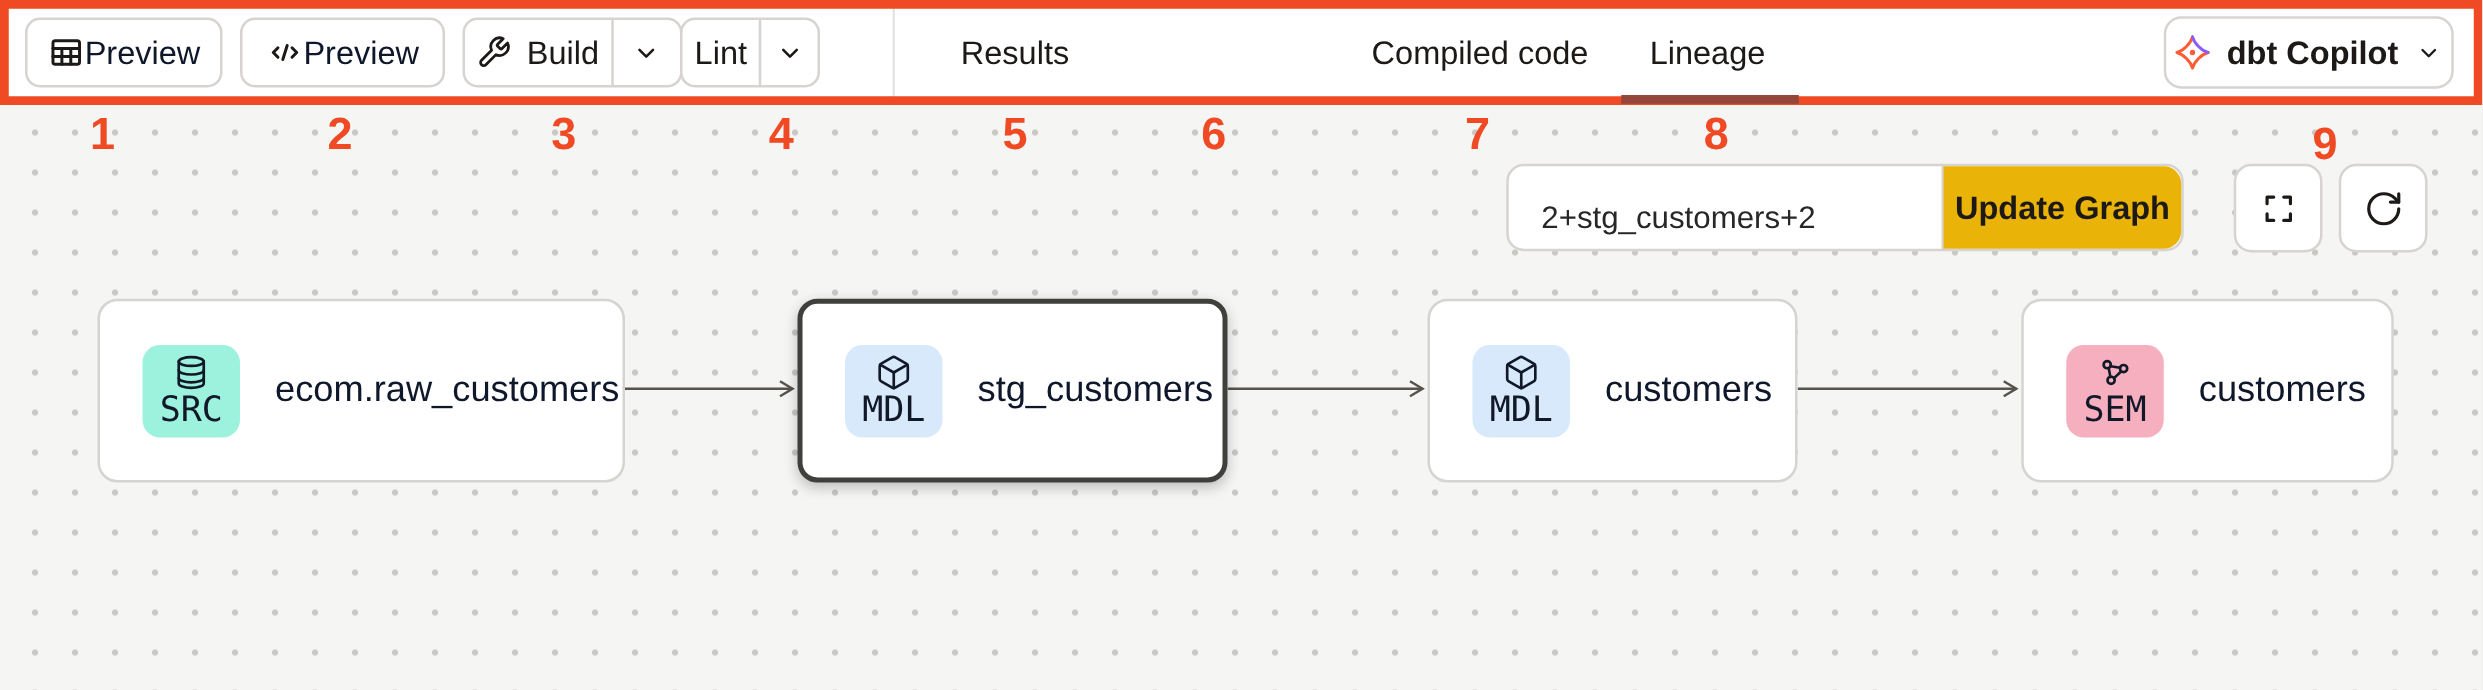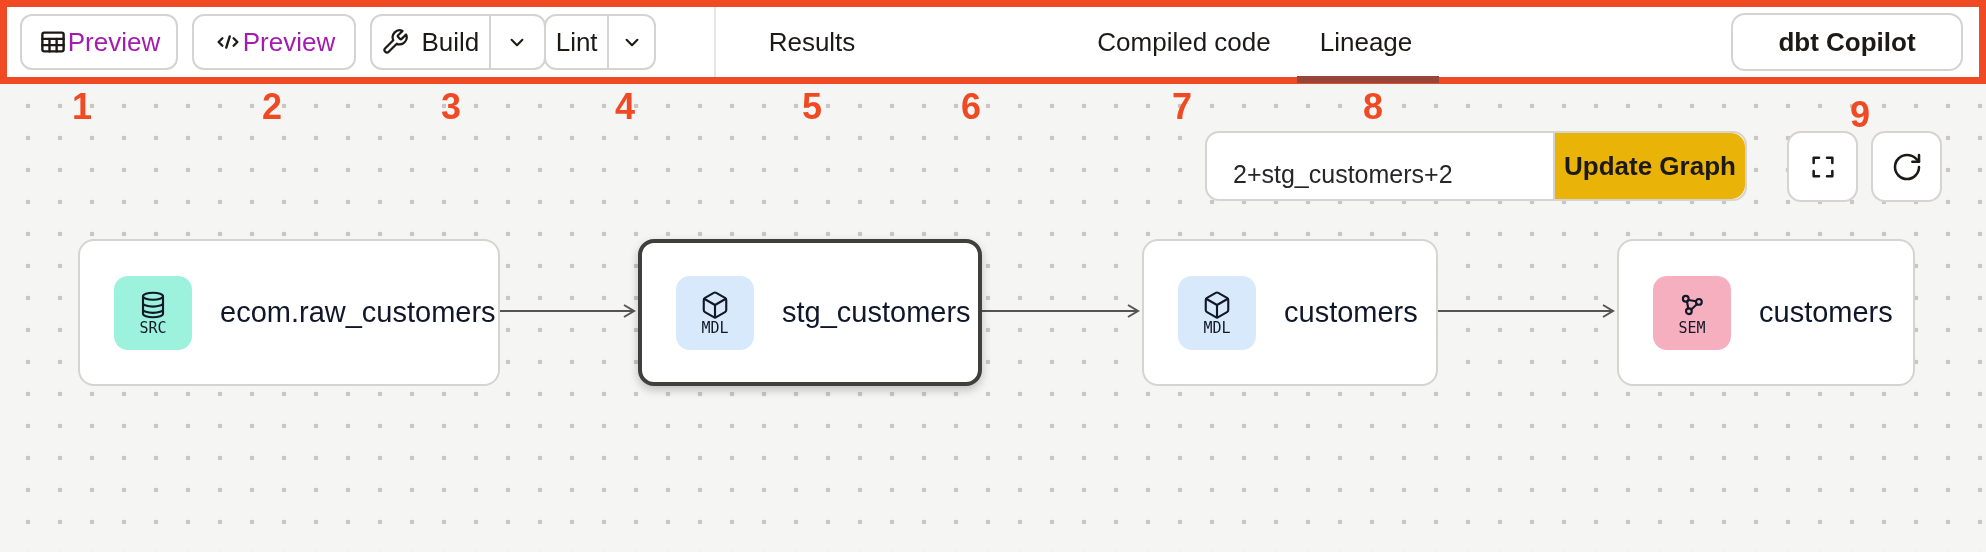--- a/index.html
+++ b/index.html
@@ -6,37 +6,37 @@
   html,body { background:#e8e8e8; }
   body { font-family:"Liberation Sans", sans-serif; }
   .screen { position:relative; width:1986px; height:552px; overflow:hidden; background:#f5f5f4; }
 
   
   .toolbar-bg { position:absolute; left:0; top:0; width:1986px; height:84px; background:#ffffff; }
   .red-frame { position:absolute; left:0; top:0; width:1986px; height:84px;
                border:7px solid #EF4A23; z-index:6; pointer-events:none; }
   .tbtn { position:absolute; top:14px; height:56px; display:flex; align-items:center; justify-content:center;
           gap:0; background:#fff; border:2px solid #d6d3d1; border-radius:12px;
-          font-size:26px; color:#a21caf; z-index:3; cursor:pointer; }
+          font-size:26px; color:#0f172a; z-index:3; cursor:pointer; }
   .tbtn svg { flex:0 0 auto; }
   .split { position:absolute; top:14px; height:56px; display:flex; align-items:stretch;
            background:#fff; border:2px solid #d6d3d1; border-radius:12px; z-index:3; overflow:hidden; }
   .split .main { display:flex; align-items:center; justify-content:center; gap:12px;
                  font-size:26px; color:#1c1917; cursor:pointer; }
   .split .caret { display:flex; align-items:center; justify-content:center; width:56px;
                   border-left:2px solid #d6d3d1; cursor:pointer; }
   .vdivider { position:absolute; left:714px; top:5px; width:2px; height:74px; background:#e7e5e4; z-index:2; }
   .tab { position:absolute; top:0; height:84px; display:flex; align-items:center; transform:translateX(-50%);
          font-size:26px; color:#1c1917; z-index:3; cursor:pointer; white-space:nowrap; }
   .active-underline { position:absolute; left:1297px; top:76px; width:142px; height:7px;
                       background:#934639; z-index:7; }
   .copilot { position:absolute; left:1731px; top:13px; width:232px; height:58px;
              display:flex; align-items:center; justify-content:center; gap:12px;
              background:#fff; border:2px solid #d6d3d1; border-radius:14px;
-             font-size:26px; font-weight:600; color:#1c1917; z-index:3; cursor:pointer;flex-direction:column; }
+             font-size:26px; font-weight:600; color:#1c1917; z-index:3; cursor:pointer; }
 
   
   .canvas { position:absolute; left:0; top:84px; width:1986px; height:468px; background:#f5f5f4;
             background-image:radial-gradient(circle, #c9c7c4 2.2px, transparent 2.6px);
             background-size:32px 32px; background-position:12px 6px; }
   .num { position:absolute; top:2px; transform:translateX(-50%); color:#EF4A23;
          font-size:36px; font-weight:700; z-index:4; }
 
   .selector-group { position:absolute; left:1205px; top:47px; width:542px; height:70px;
                     background:#fff; border:2px solid #d6d3d1; border-radius:14px;
@@ -50,21 +50,21 @@
   .sqbtn { position:absolute; top:47px; width:71px; height:71px; background:#fff;
            border:2px solid #d6d3d1; border-radius:14px; display:flex; align-items:center;
            justify-content:center; z-index:3; cursor:pointer; }
 
   .node { position:absolute; top:155px; height:147px; background:#fff;
           border:2px solid #d4d4d0; border-radius:16px; display:flex; align-items:center;
           padding-left:34px; gap:28px; z-index:3; cursor:pointer; }
   .node.selected { border:4px solid #3f3f3c; box-shadow:0 4px 10px rgba(0,0,0,0.22); }
   .badge { width:78px; height:74px; border-radius:14px; display:flex; flex-direction:column;
            align-items:center; justify-content:center; gap:1px; flex:0 0 auto; }
-  .badge .blabel { font-family:"DejaVu Sans Mono", monospace; font-size:15px; color:#111827; line-height:1; }
+  .badge .blabel { font-family:"DejaVu Sans Mono", monospace; font-size:28px; color:#111827; line-height:1; }
   .badge.src { background:#9DF2DE; }
   .badge.mdl { background:#D8E9FC; }
   .badge.sem { background:#F6AFBE; }
   .ntitle { font-size:29px; color:#0f172a; white-space:nowrap; }
 
   .edge { position:absolute; top:219px; height:16px; z-index:2; }
 </style>
 </head>
 <body>
 

